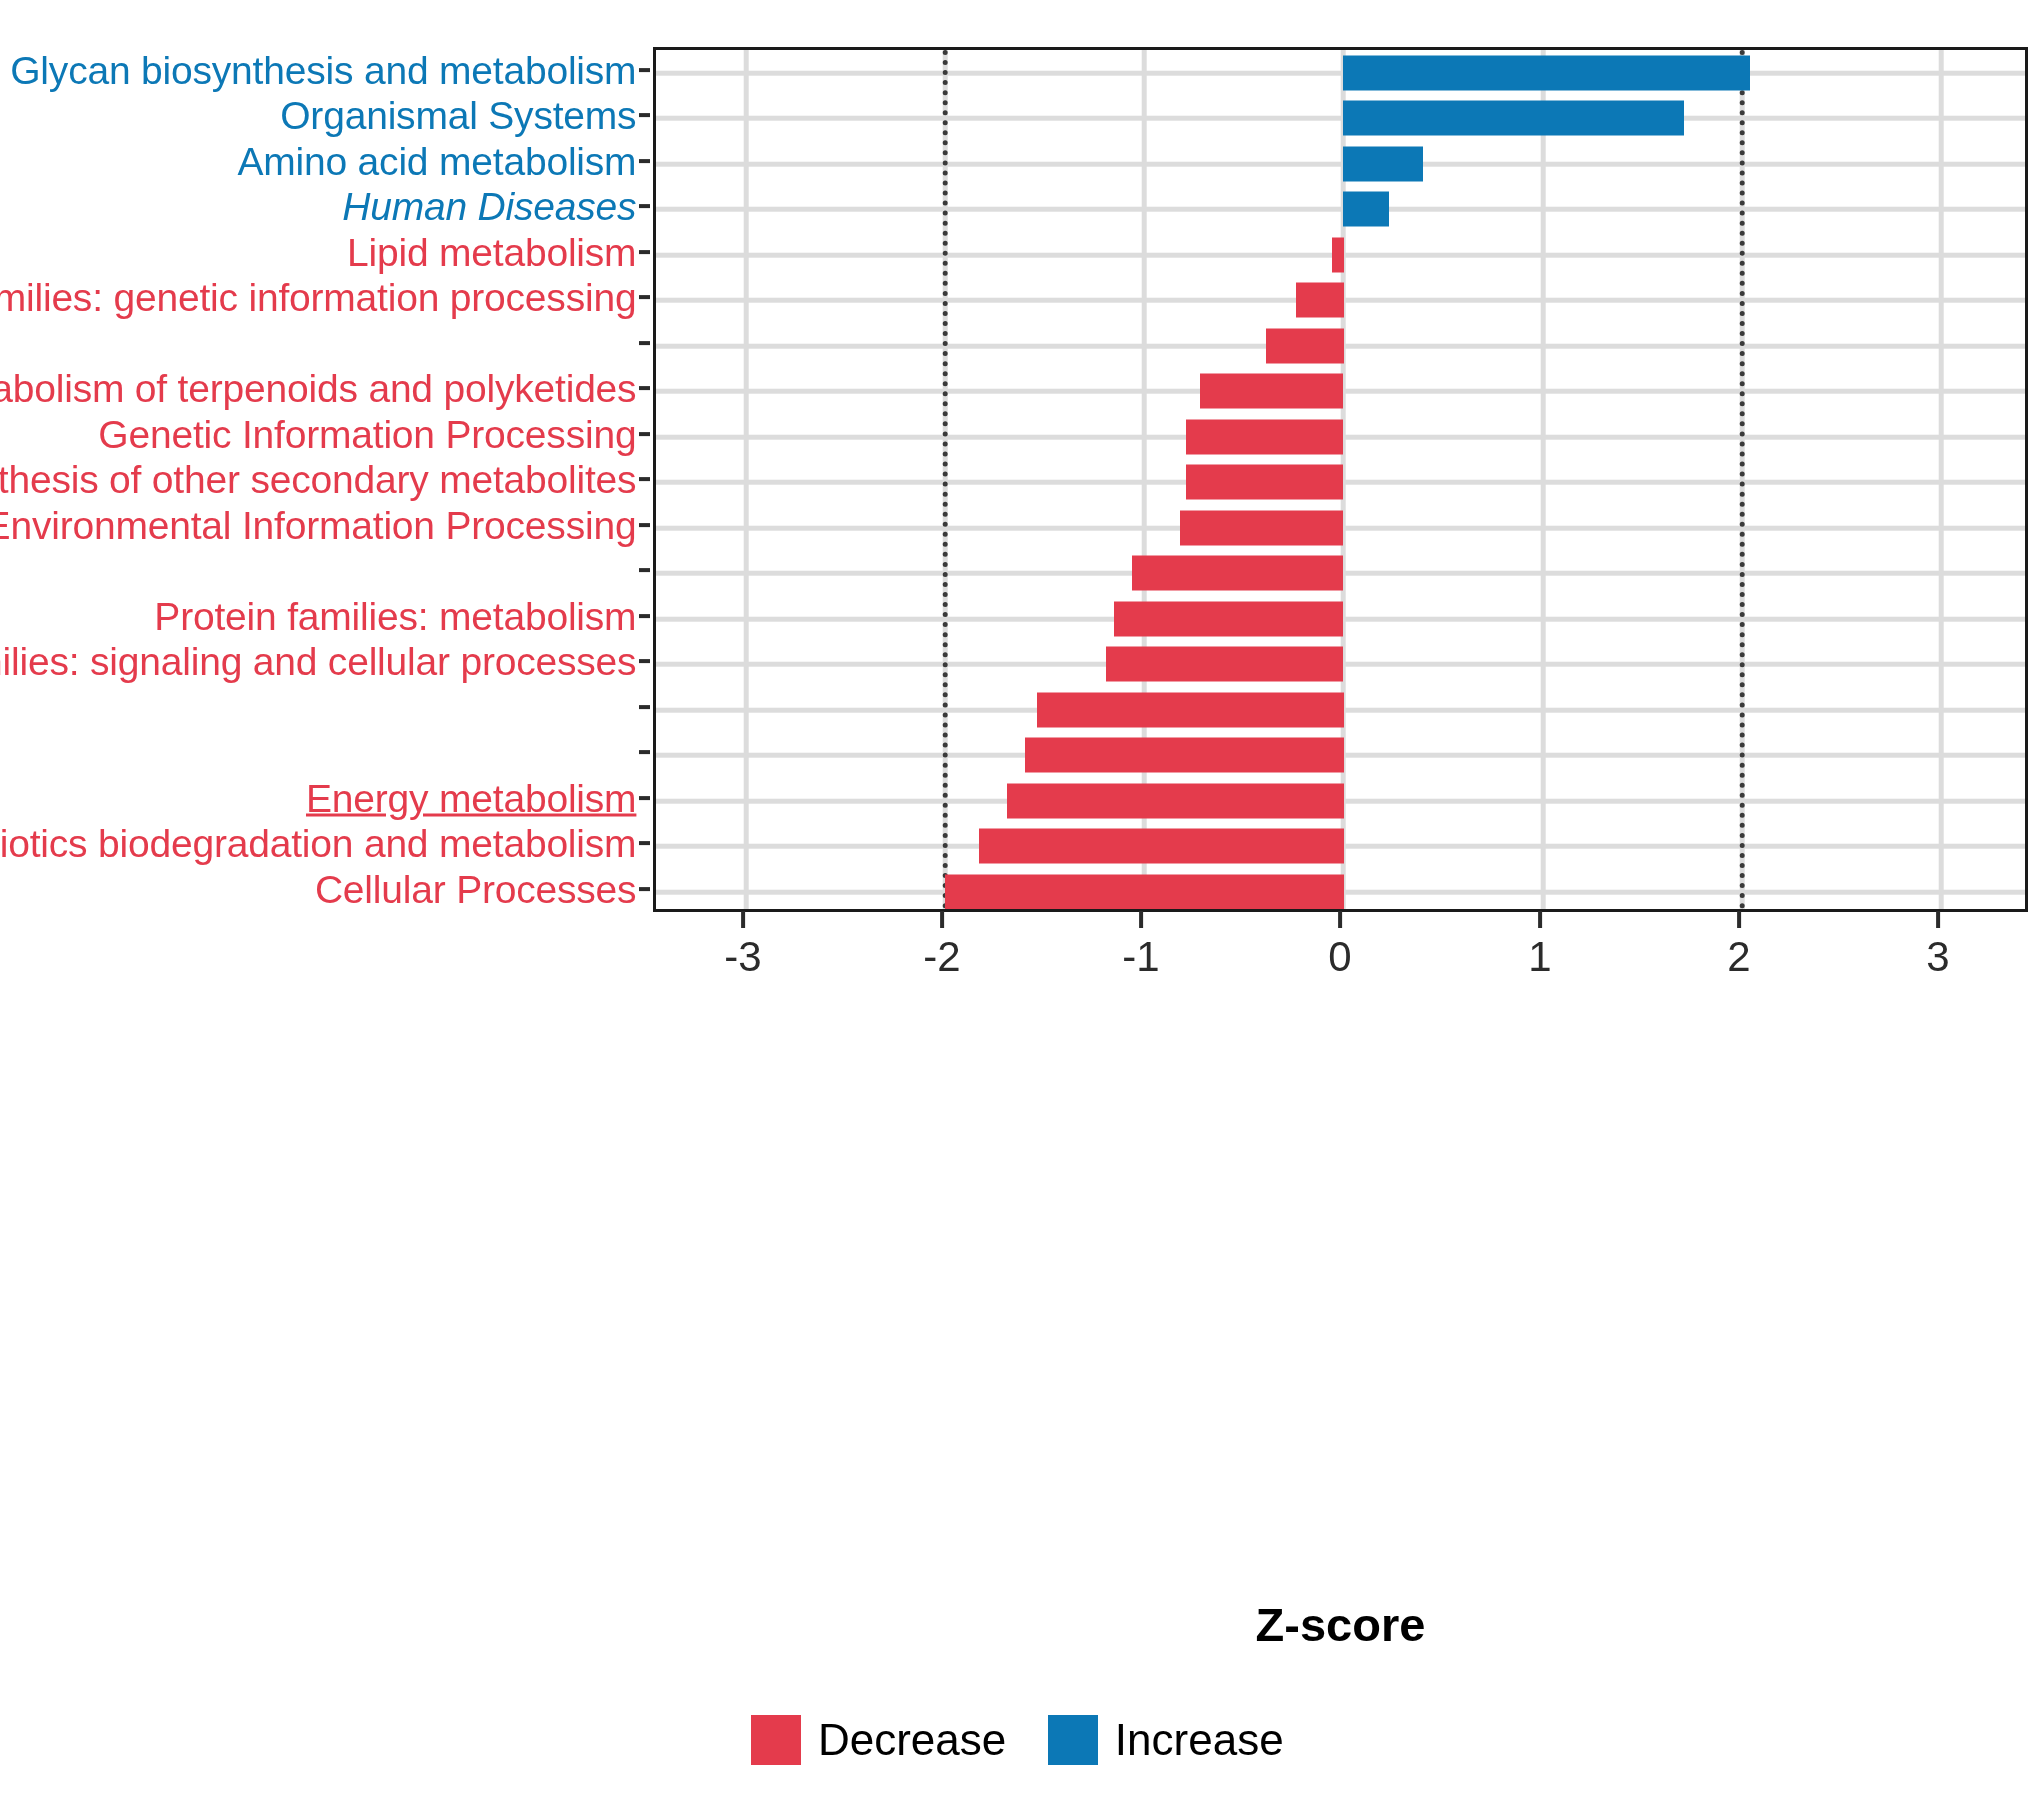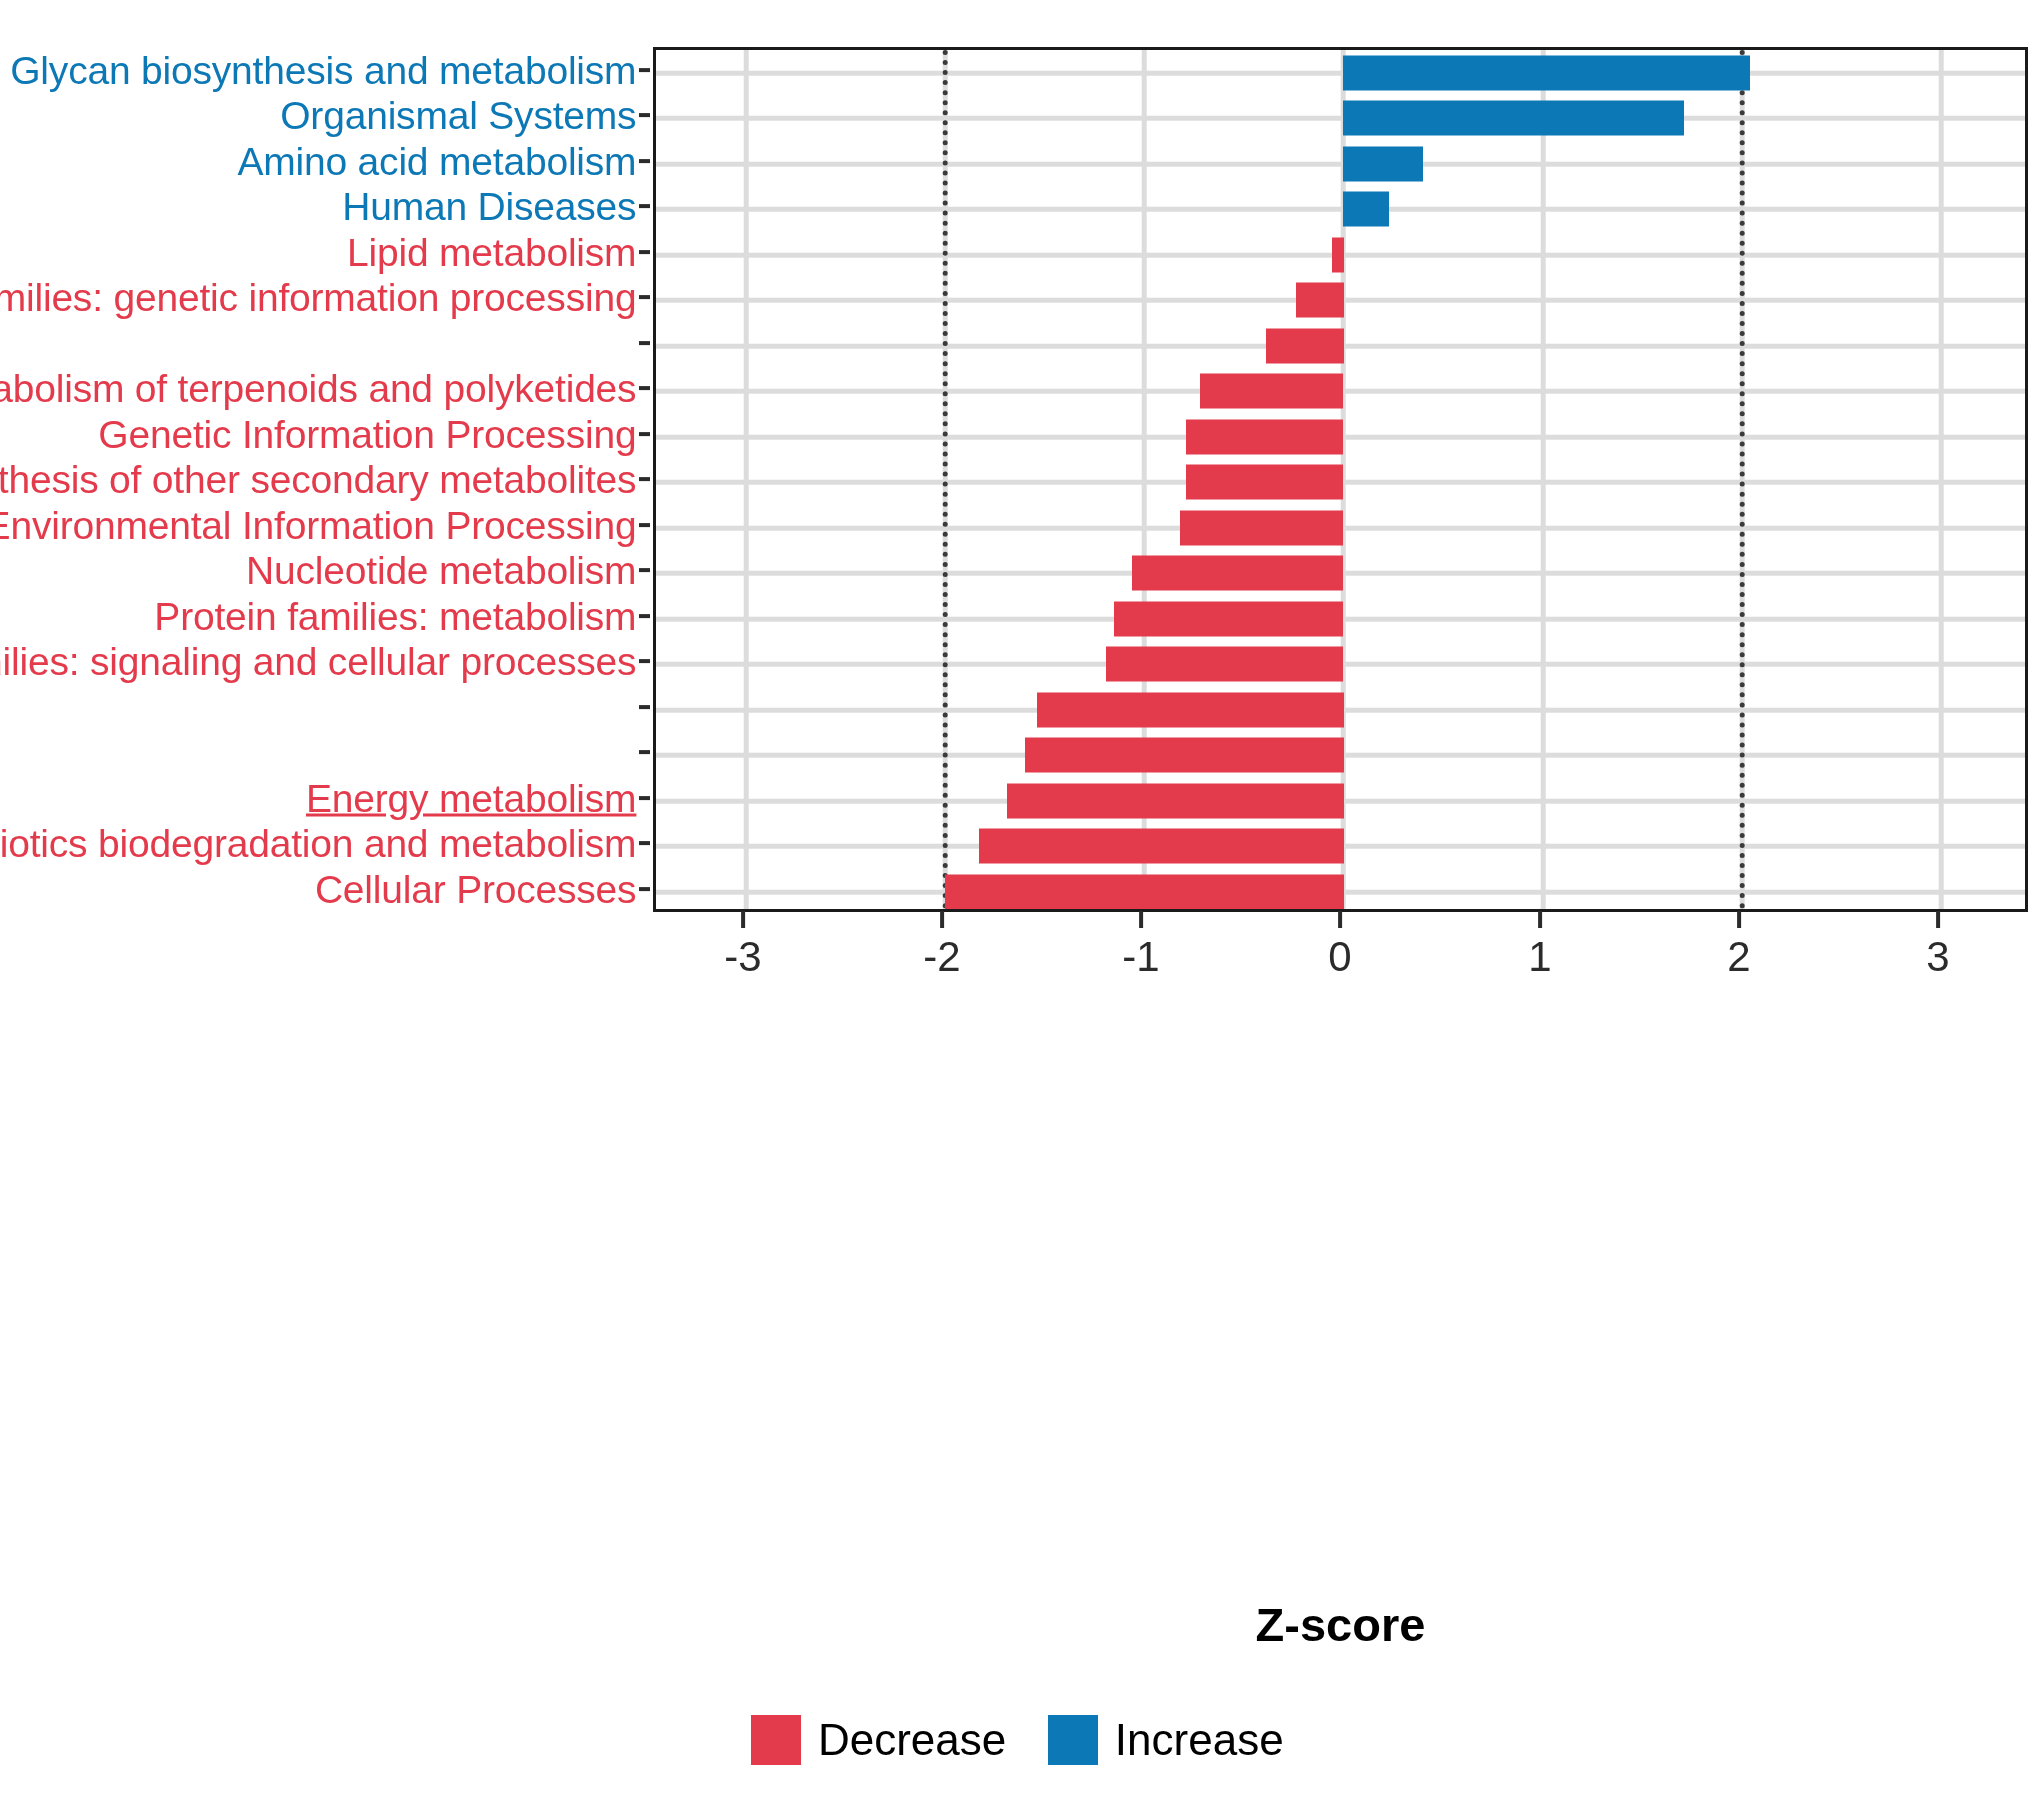--- a/index.html
+++ b/index.html
@@ -166,36 +166,35 @@
 
 <div id="figure">
 
   <div id="ylabels">
       <div class="ylabel inc" style="top: 23px;">Glycan biosynthesis and metabolism</div>
       <div class="ytick" style="top: 23px;"></div>
       <div class="ylabel inc" style="top: 68px;">Organismal Systems</div>
       <div class="ytick" style="top: 68px;"></div>
       <div class="ylabel inc" style="top: 114px;">Amino acid metabolism</div>
       <div class="ytick" style="top: 114px;"></div>
-      <div class="ylabel inc" style="top: 159px;">Human Diseases</div>
+      <div class="ylabel inc" style="top: 159px; font-style: italic;">Human Diseases</div>
       <div class="ytick" style="top: 159px;"></div>
       <div class="ylabel dec" style="top: 205px;">Lipid metabolism</div>
       <div class="ytick" style="top: 205px;"></div>
       <div class="ylabel dec" style="top: 250px;">Protein families: genetic information processing</div>
       <div class="ytick" style="top: 250px;"></div>
       <div class="ytick" style="top: 296px;"></div>
       <div class="ylabel dec" style="top: 341px;">Metabolism of terpenoids and polyketides</div>
       <div class="ytick" style="top: 341px;"></div>
       <div class="ylabel dec" style="top: 387px;">Genetic Information Processing</div>
       <div class="ytick" style="top: 387px;"></div>
       <div class="ylabel dec" style="top: 432px;">Biosynthesis of other secondary metabolites</div>
       <div class="ytick" style="top: 432px;"></div>
       <div class="ylabel dec" style="top: 478px;">Environmental Information Processing</div>
       <div class="ytick" style="top: 478px;"></div>
-      <div class="ylabel dec" style="top: 523px;">Nucleotide metabolism</div>
       <div class="ytick" style="top: 523px;"></div>
       <div class="ylabel dec" style="top: 569px;">Protein families: metabolism</div>
       <div class="ytick" style="top: 569px;"></div>
       <div class="ylabel dec" style="top: 614px;">Protein families: signaling and cellular processes</div>
       <div class="ytick" style="top: 614px;"></div>
       <div class="ytick" style="top: 660px;"></div>
       <div class="ytick" style="top: 705px;"></div>
       <div class="ylabel dec" style="top: 751px; text-decoration: underline;">Energy metabolism</div>
       <div class="ytick" style="top: 751px;"></div>
       <div class="ylabel dec" style="top: 796px;">Xenobiotics biodegradation and metabolism</div>

